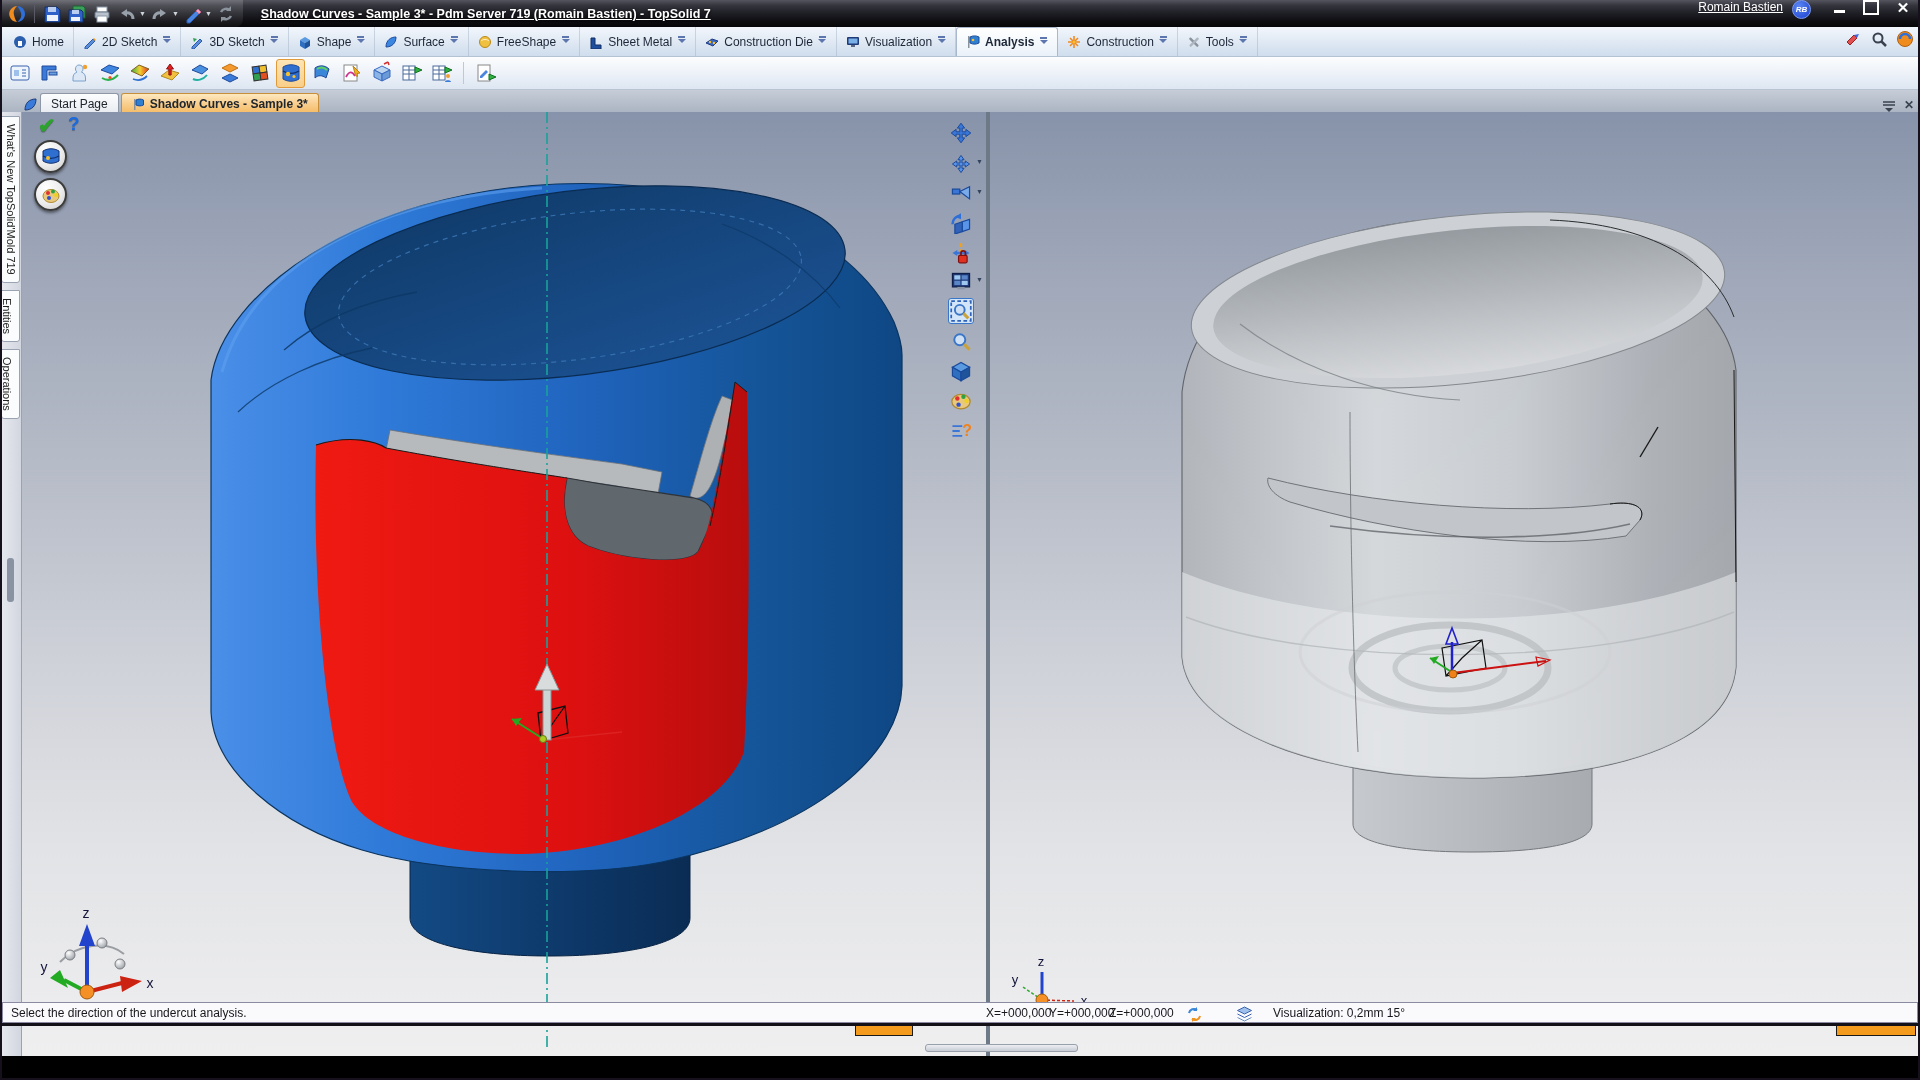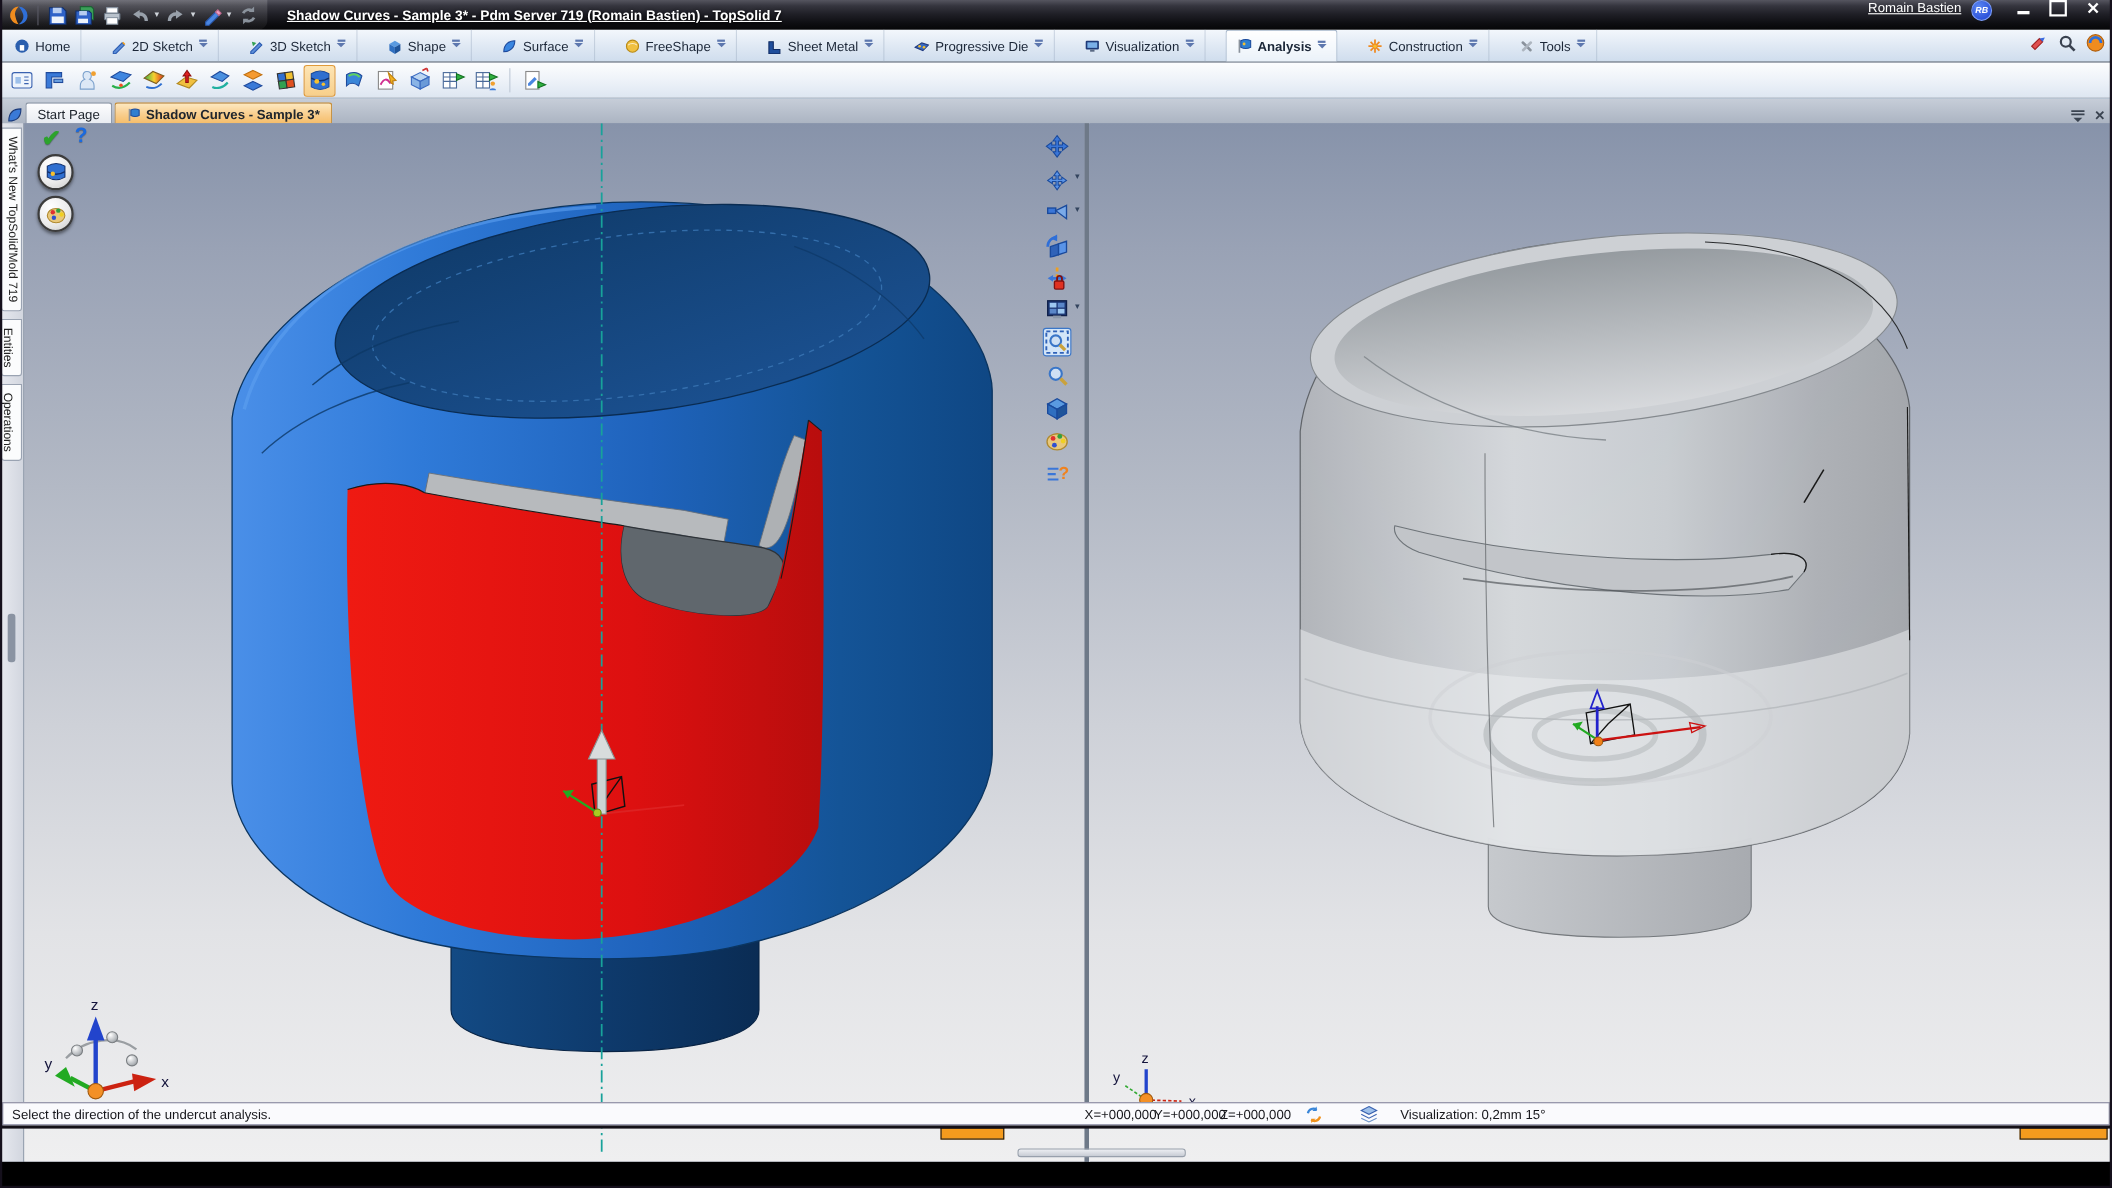--- a/index.html
+++ b/index.html
@@ -26,41 +26,41 @@
     border:1px solid #7a9cf8;font-style:italic;}
   .winbtns{display:flex;align-items:center;gap:14px;margin-left:10px;}
   .wbtn{width:18px;height:16px;display:flex;align-items:flex-end;justify-content:center;cursor:pointer;}
   .wmin i{display:block;width:11px;height:3px;background:#fff;margin-bottom:3px;}
   .wmax i{display:block;width:12px;height:11px;border:2px solid #fff;margin-bottom:1px;}
   .wclose{color:#fff;font-size:15px;font-weight:bold;align-items:center;}
 
   
   .rtabs{position:absolute;left:0;top:27px;width:100%;height:30px;
     background:linear-gradient(180deg,#f3f7fc 0%,#e0e9f4 50%,#cfdded 100%);
-    border-bottom:1px solid #b5c2d4;display:flex;align-items:stretch;padding-left:4px;box-sizing:border-box;gap:18px;}
+    border-bottom:1px solid #b5c2d4;display:flex;align-items:stretch;padding-left:4px;box-sizing:border-box;}
   .rtab{display:flex;align-items:center;gap:5px;padding:0 9px;font-size:12px;color:#1c2738;cursor:pointer;
     border-right:1px solid rgba(160,175,195,.45);}
   .rtab.active{background:linear-gradient(180deg,#ffffff,#f4f8fc 55%,#eaf1f9);
     border:1px solid #a9b8cb;border-bottom:none;border-radius:3px 3px 0 0;font-weight:bold;}
   .chev{display:inline-block;width:9px;}
   .chev::before{content:"";display:block;width:7px;height:2px;background:#5d77ae;margin:0 auto 1px;}
   .chev::after{content:"";display:block;width:0;height:0;border:4px solid transparent;border-top:4px solid #5d77ae;margin:0 auto;}
   .rcorner{position:absolute;right:6px;top:30px;display:flex;gap:8px;align-items:center;}
 
   
   .atoolbar{position:absolute;left:0;top:57px;width:100%;height:33px;
     background:linear-gradient(180deg,#fcfdfe 0%,#ecf1f8 55%,#dde6f1 100%);
     border-bottom:1px solid #b8c4d2;display:flex;align-items:center;padding-left:6px;box-sizing:border-box;gap:3px;}
   .tbi{width:27px;height:27px;display:flex;align-items:center;justify-content:center;border-radius:3px;cursor:pointer;}
   .tbi.active{background:linear-gradient(180deg,#fde5b5,#f8cf8a);border:1px solid #e09a3a;}
   .tsep{width:1px;height:22px;background:#bfc9d6;margin:0 5px;}
 
   
   .tabstrip{position:absolute;left:0;top:90px;width:100%;height:24px;
-    background:linear-gradient(180deg,#c6cdd8,#a9b2c0);display:flex;align-items:flex-end;padding-left:3px;box-sizing:border-box;}
+    background:linear-gradient(180deg,#c6cdd8,#a9b2c0);display:flex;align-items:flex-end;padding-left:20px;box-sizing:border-box;}
   .striphome{width:20px;height:18px;display:flex;align-items:center;justify-content:center;margin-bottom:1px;cursor:pointer;}
   .dtab{height:20px;display:flex;align-items:center;gap:5px;padding:0 10px;font-size:12px;color:#20262e;
     border:1px solid #8d97a6;border-bottom:none;border-radius:3px 3px 0 0;
     background:linear-gradient(180deg,#fdfdfe,#e6eaf0);margin-right:2px;cursor:pointer;}
   .dtab.active{background:linear-gradient(180deg,#fde9c0,#f9d092 45%,#f4ba62);border-color:#c78f3a;font-weight:bold;justify-content:center;}
   .strip-right{position:absolute;right:6px;bottom:2px;display:flex;gap:8px;align-items:center;color:#3a4350;}
   .strip-right .mi{cursor:pointer;font-size:11px;}
 
   
   .main{position:absolute;left:0;top:112px;width:100%;height:944px;background:#9aa3b6;}
@@ -250,21 +250,21 @@
         </svg>
         <span>Sheet Metal</span>
         <span class="chev"></span>
       </div>
     <div class="rtab">
         <svg class="i" width="14" height="14">
           <path d="M1 8l6-4 6 2-5 5z" fill="#3a6ac0" stroke="#1f3a80"></path>
           <circle cx="5" cy="7" r="1.2" fill="#f5c030"></circle>
           <circle cx="9" cy="8" r="1.2" fill="#f5c030"></circle>
         </svg>
-        <span>Progressive Die</span>
+        <span>Construction Die</span>
         <span class="chev"></span>
       </div>
     <div class="rtab">
         <svg class="i" width="14" height="14">
           <rect x="1" y="2" width="12" height="8" rx="1" fill="#1f3a78"></rect>
           <rect x="2.5" y="3.5" width="9" height="5" fill="#7ab0e8"></rect>
           <rect x="5" y="10" width="4" height="2" fill="#5a6a84"></rect>
         </svg>
         <span>Visualization</span>
         <span class="chev"></span>

